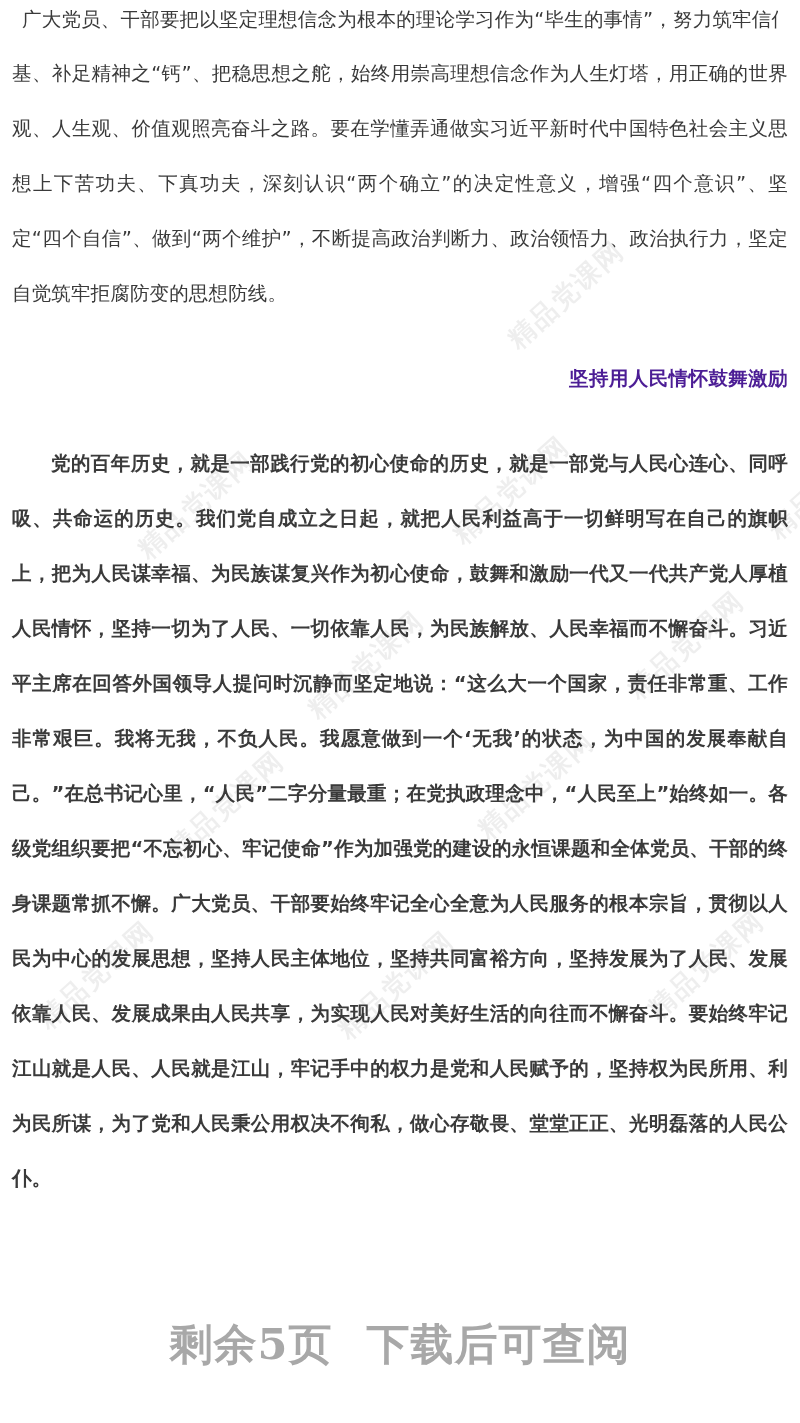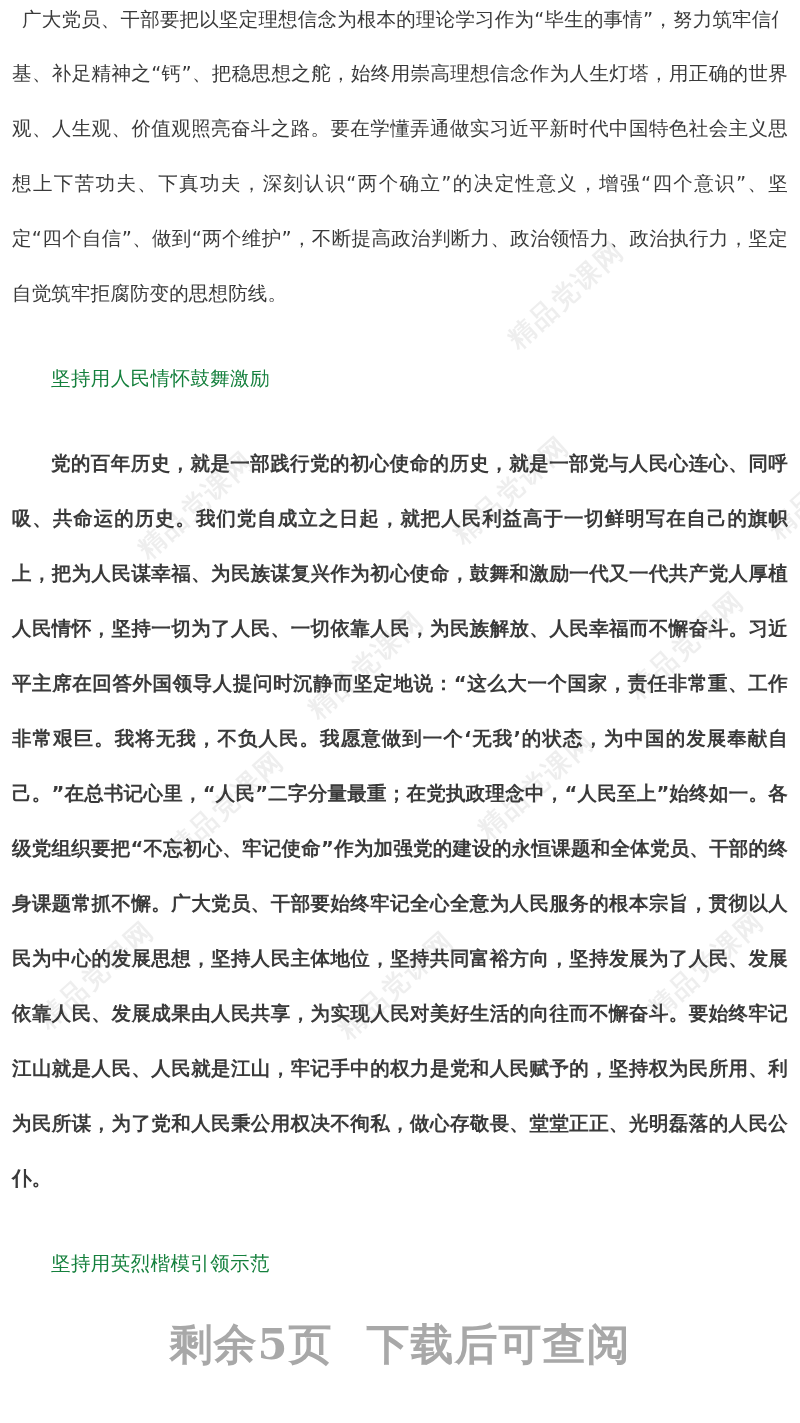--- a/index.html
+++ b/index.html
@@ -72,25 +72,26 @@
   }
 
   .para.indent {
     text-indent: 2em;
     font-weight: bold;
   }
 
   .heading {
     font-size: 19.5px;
     line-height: 55px;
-    font-weight: 400;
-    color: #15803d;
+    font-weight: 700;
+    color: #4c1d95;
     text-indent: 2em;
     margin: 0;
     letter-spacing: 0.4px;
+    text-align: right;
   }
 
   .spacer-sm { height: 18px; }
   .spacer-md { height: 30px; }
 
   
   .download-banner {
     position: absolute;
     left: 0;
     right: 0;
@@ -136,21 +137,20 @@
     <div class="spacer-md"></div>
 
     <h2 class="heading">坚持用人民情怀鼓舞激励</h2>
 
     <div class="spacer-md"></div>
 
     <p class="para indent">党的百年历史，就是一部践行党的初心使命的历史，就是一部党与人民心连心、同呼吸、共命运的历史。我们党自成立之日起，就把人民利益高于一切鲜明写在自己的旗帜上，把为人民谋幸福、为民族谋复兴作为初心使命，鼓舞和激励一代又一代共产党人厚植人民情怀，坚持一切为了人民、一切依靠人民，为民族解放、人民幸福而不懈奋斗。习近平主席在回答外国领导人提问时沉静而坚定地说：“这么大一个国家，责任非常重、工作非常艰巨。我将无我，不负人民。我愿意做到一个‘无我’的状态，为中国的发展奉献自己。”在总书记心里，“人民”二字分量最重；在党执政理念中，“人民至上”始终如一。各级党组织要把“不忘初心、牢记使命”作为加强党的建设的永恒课题和全体党员、干部的终身课题常抓不懈。广大党员、干部要始终牢记全心全意为人民服务的根本宗旨，贯彻以人民为中心的发展思想，坚持人民主体地位，坚持共同富裕方向，坚持发展为了人民、发展依靠人民、发展成果由人民共享，为实现人民对美好生活的向往而不懈奋斗。要始终牢记江山就是人民、人民就是江山，牢记手中的权力是党和人民赋予的，坚持权为民所用、利为民所谋，为了党和人民秉公用权决不徇私，做心存敬畏、堂堂正正、光明磊落的人民公仆。</p>
 
     <div class="spacer-md"></div>
 
-    <h2 class="heading">坚持用英烈楷模引领示范</h2>
 
   </div>
 
   <div class="download-banner">
     <span>剩余5页</span><span class="gap"></span><span>下载后可查阅</span>
   </div>
 
 </div>
 
 </body></html>

